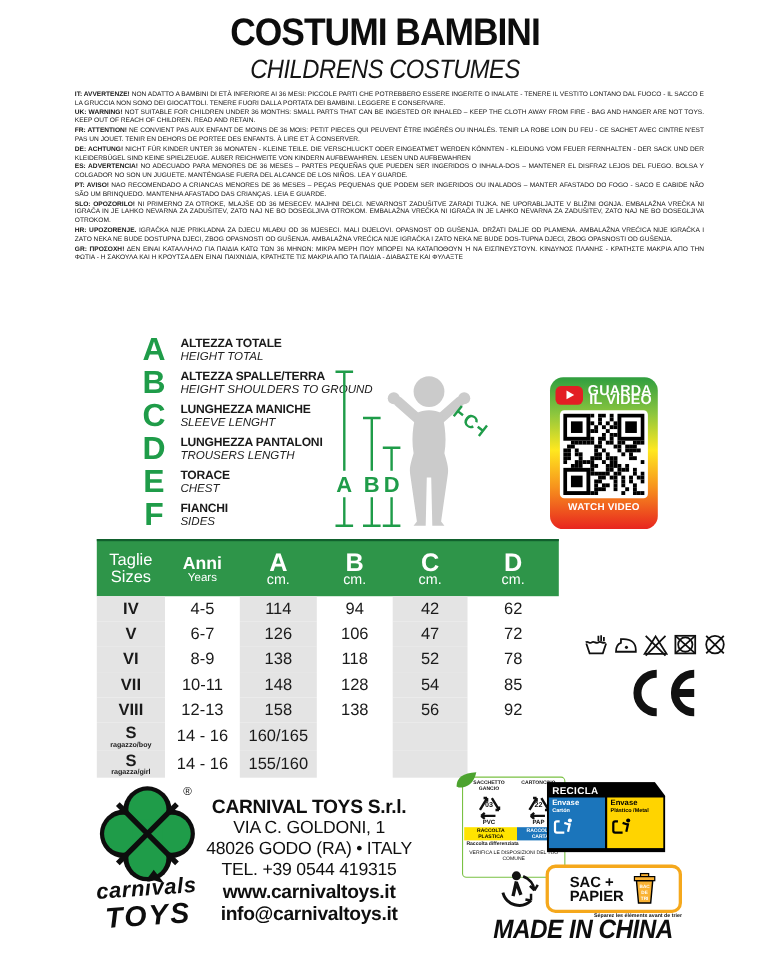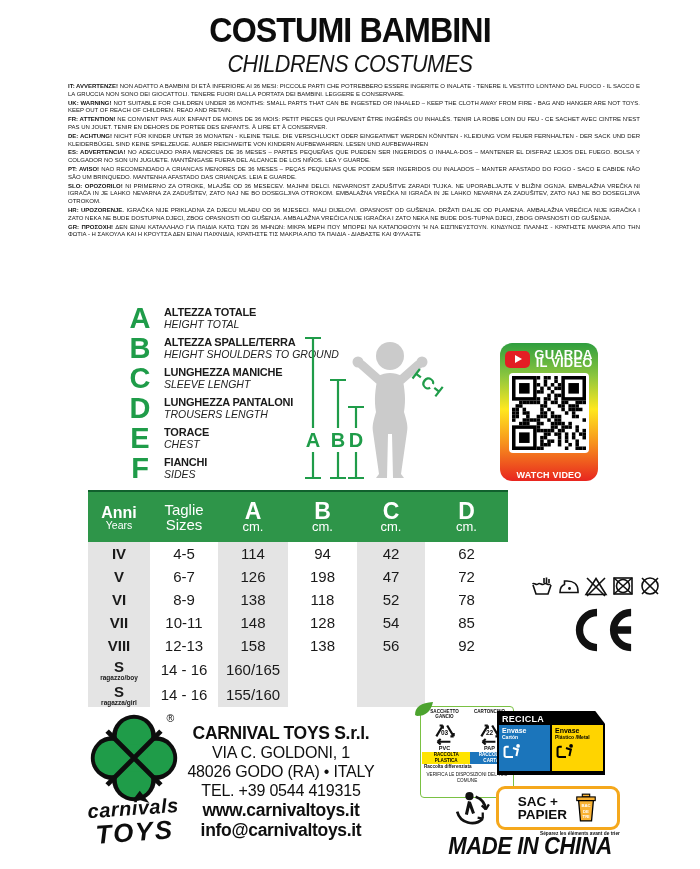--- a/index.html
+++ b/index.html
@@ -32,21 +32,21 @@
   
   .qr-badge{position:absolute;left:500px;top:343px;width:98px;height:138px;border-radius:12px;
     box-sizing:border-box;padding:4px 5px;
     background:linear-gradient(180deg,#2f9e3f 0%,#8cc63e 24%,#ffe81f 48%,#f7941d 72%,#e8251f 100%);}
   .yt-row{display:flex;align-items:center;justify-content:center;gap:4px;height:22px;margin-top:1px;}
   .yt-btn{width:25px;height:17px;background:#e31e24;border-radius:5px;display:flex;align-items:center;
     justify-content:center;flex:0 0 auto;}
   .yt-tri{width:0;height:0;border-left:7px solid #fff;border-top:4.5px solid transparent;border-bottom:4.5px solid transparent;margin-left:2px;}
   .yt-txt{color:#fff;font-weight:bold;font-size:13px;line-height:8px;letter-spacing:.2px;text-align:right;}
   .qr-box{width:80px;height:80px;background:#fff;border-radius:4px;margin:3px auto 0;box-sizing:border-box;padding:3px;}
-  .watch{margin-top:17px;text-align:center;color:#fff;font-weight:bold;font-size:9px;letter-spacing:.2px;}
+  .watch{margin-top:3px;text-align:center;color:#fff;font-weight:bold;font-size:9px;letter-spacing:.2px;}
 
   
   .size-table{position:absolute;left:88px;top:490px;width:420px;}
   .tgrid{display:grid;grid-template-columns:62px 68px 70px 69px 68px 83px;}
   .thead{background:#2e9549;color:#fff;height:50px;border-top:2px solid #11602d;}
   .thead .hc{display:flex;flex-direction:column;align-items:center;justify-content:center;line-height:15px;}
   .h-taglie{font-size:15px;}
   .h-anni-top{font-size:16px;font-weight:bold;}
   .h-anni-sub{font-size:10.5px;line-height:10px;}
   .h-letter{font-size:23px;font-weight:bold;line-height:20px;}
@@ -390,26 +390,26 @@
           <rect x="1.76" y="51.10" width="21.14" height="21.14" fill="none" stroke="#000" stroke-width="3.52"></rect>
           <rect x="7.05" y="56.38" width="10.57" height="10.57"></rect>
         </svg>
     </div>
     <div class="watch">WATCH VIDEO</div>
   </div>
 
   <div class="size-table">
     <div class="tgrid thead">
       <div class="hc">
+        <div class="h-taglie">Taglie</div>
+        <div class="h-taglie">Sizes</div>
+      </div>
+      <div class="hc">
         <div class="h-anni-top">Anni</div>
         <div class="h-anni-sub">Years</div>
-      </div>
-      <div class="hc">
-        <div class="h-taglie">Taglie</div>
-        <div class="h-taglie">Sizes</div>
       </div>
       <div class="hc">
         <div class="h-letter">A</div>
         <div class="h-unit">cm.</div>
       </div>
       <div class="hc">
         <div class="h-letter">B</div>
         <div class="h-unit">cm.</div>
       </div>
       <div class="hc">
@@ -434,21 +434,21 @@
         <div class="tc">62</div>
       </div>
 
       <div class="tgrid trow">
         <div class="tc">
           <span class="t-size">V</span>
 
         </div>
         <div class="tc">6-7</div>
         <div class="tc">126</div>
-        <div class="tc">198</div>
+        <div class="tc">106</div>
         <div class="tc">47</div>
         <div class="tc">72</div>
       </div>
 
       <div class="tgrid trow">
         <div class="tc">
           <span class="t-size">VI</span>
 
         </div>
         <div class="tc">8-9</div>

